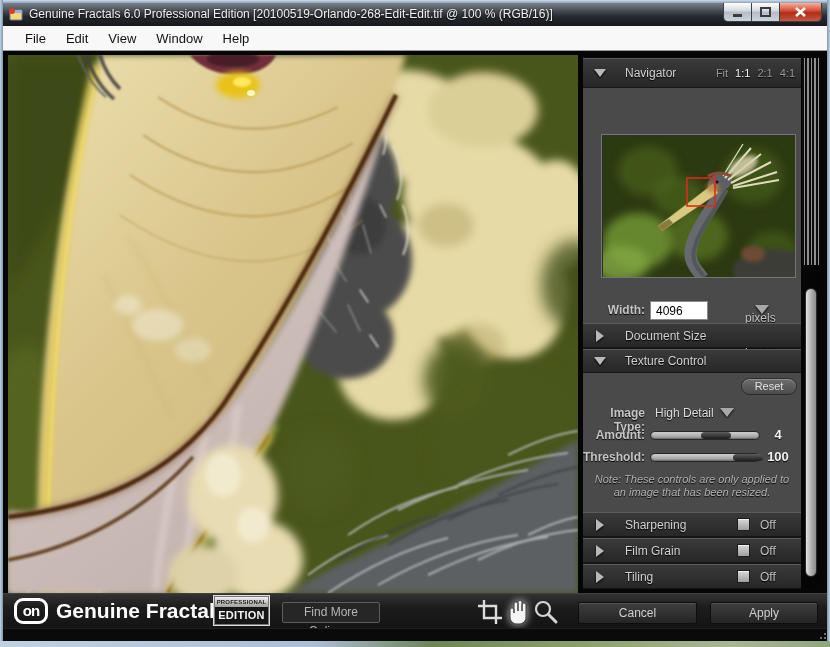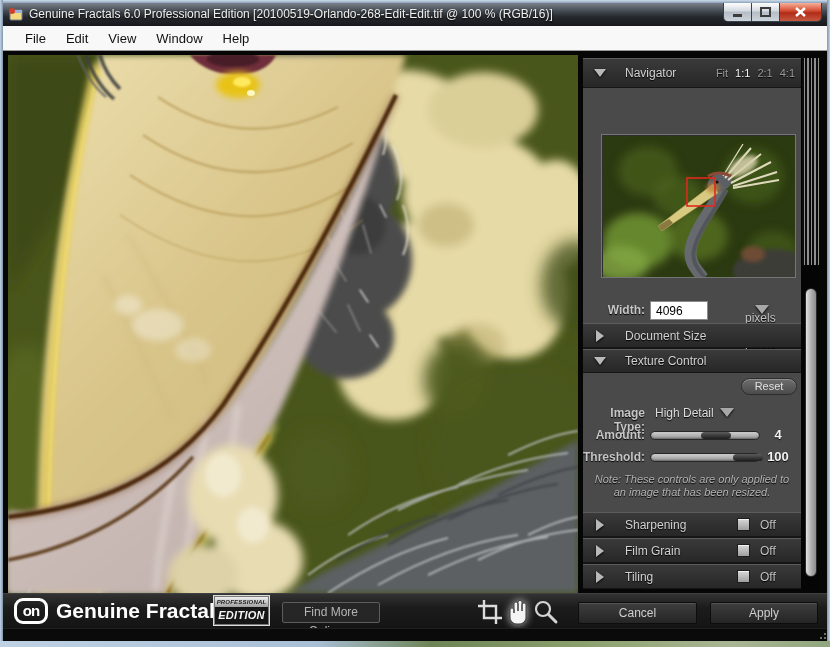--- a/index.html
+++ b/index.html
@@ -61,21 +61,21 @@
   
   .scroll-stripes{position:absolute;left:801px;top:58px;width:19px;height:207px;background:repeating-linear-gradient(90deg,#0c0c0c 0 2px,#8f8f8f 2px 3.5px);border-left:1px solid #000;}
   .scroll-track{position:absolute;left:801px;top:265px;width:19px;height:324px;background:#050505;}
   .scroll-thumb{position:absolute;left:805px;top:288px;width:12px;height:289px;border-radius:6px;border:1px solid #2a2a2a;background:linear-gradient(90deg,#e2e2e2,#a8a8a8 60%,#8d8d8d);}
 
   
   .footer{position:absolute;left:3px;top:593px;width:824px;height:35px;background:linear-gradient(180deg,#323232,#1c1c1c 40%,#141414);border-top:1px solid #404040;}
   .logo-box{position:absolute;left:11px;top:4px;width:34px;height:26px;border:3px solid #fff;border-radius:9px;color:#fff;font-weight:bold;font-size:15px;text-align:center;line-height:20px;letter-spacing:-1px;}
   .brand{position:absolute;left:53px;top:0;height:34px;line-height:34px;font-size:21px;font-weight:bold;color:#fdfdfd;letter-spacing:0;}
   .brand-num{position:absolute;left:228px;top:0;height:34px;line-height:34px;font-size:19px;font-weight:bold;color:#9a9a9a;}
-  .badge{position:absolute;left:212px;top:3px;width:53px;height:27px;background:#161616;box-shadow:0 0 0 1px #777,0 0 0 2px #ddd;display:flex;flex-direction:column;align-items:center;font-style:italic;}
+  .badge{position:absolute;left:212px;top:3px;width:53px;height:27px;background:#161616;box-shadow:0 0 0 1px #777,0 0 0 2px #ddd;display:flex;flex-direction:column;align-items:center;}
   .badge-top{width:100%;height:10px;background:linear-gradient(180deg,#f0f0f0,#9f9f9f);color:#1a1a1a;font-size:6px;font-weight:bold;text-align:center;line-height:10px;letter-spacing:.2px;}
   .badge-bottom{color:#f4f4f4;font-size:11px;font-weight:bold;line-height:16px;letter-spacing:.3px;}
   .find-more{position:absolute;left:279px;top:8px;width:98px;height:21px;background:#262626;border:1px solid #5d5d5d;border-radius:2px;color:#b5b5b5;font-size:12px;text-align:center;line-height:19px;}
   .tool{position:absolute;top:5px;width:26px;height:26px;}
   .tool-hand{filter:drop-shadow(0 0 4px rgba(255,255,255,.75));}
   .fbtn{position:absolute;top:8px;height:22px;background:linear-gradient(180deg,#3e3e3e,#252525);border:1px solid #0d0d0d;box-shadow:inset 0 1px 0 #555;border-radius:2px;color:#cfcfcf;font-size:12px;text-align:center;line-height:20px;}
   .fbtn-cancel{left:575px;width:119px;}
   .fbtn-apply{left:707px;width:108px;}
 
   

